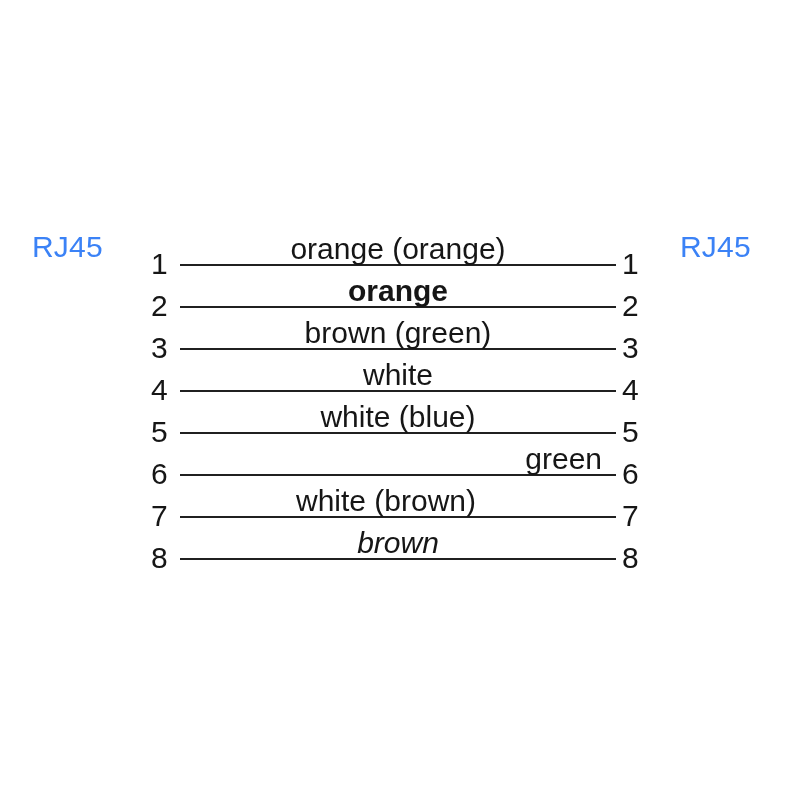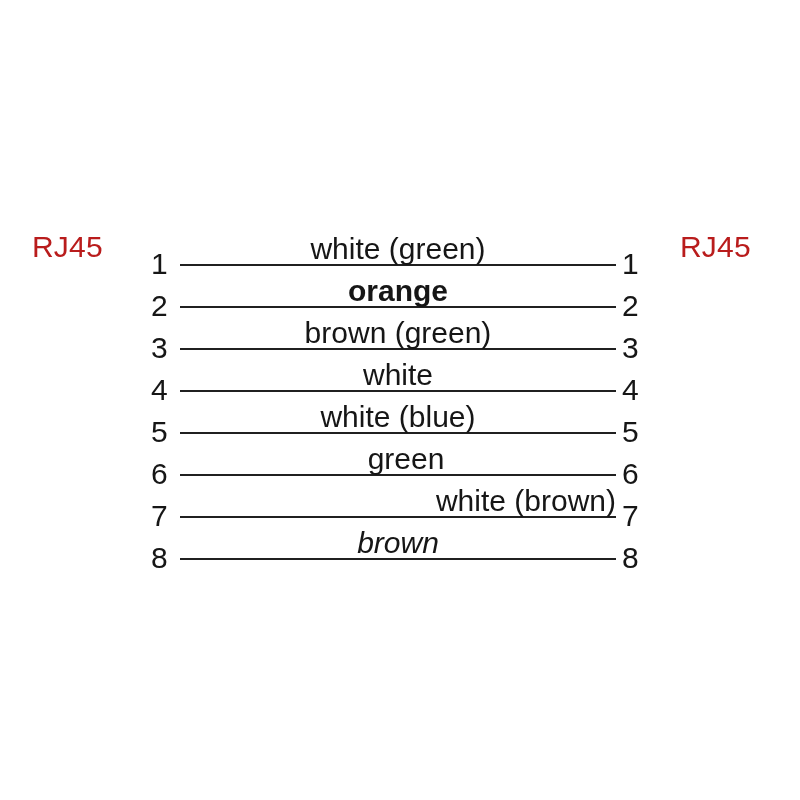--- a/index.html
+++ b/index.html
@@ -16,21 +16,21 @@
     color: #000000;
     overflow: hidden;
   }
 
   
   .connector-label {
     position: absolute;
     font-size: 30px;
     line-height: 30px;
     letter-spacing: 0.2px;
-    color: #b91c1c;
+    color: #3b82f6;
     white-space: nowrap;
   }
   #connector-left  { left: 32px;  top: 232px; }
   #connector-right { left: 680px; top: 232px; }
 
   
   #wire-diagram {
     position: absolute;
     left: 0;
     top: 0;
@@ -91,21 +91,21 @@
   <div class="connector-label" id="connector-left">RJ45</div>
 
   <div class="connector-label" id="connector-right">RJ45</div>
 
   <div id="wire-diagram">
       <div class="wire-row" style="top: 265px;">
         <div class="wire-line" style="left: 180px; width: 436px; background: rgb(32, 32, 32);"></div>
         <div class="pin-number pin-left">1</div>
         <div class="pin-number pin-right">1</div>
         <div class="wire-caption-wrap" style="left: 180px; width: 436px;">
-          <span>white (green)</span>
+          <span>orange (orange)</span>
         </div>
       </div>
       <div class="wire-row" style="top: 307px;">
         <div class="wire-line" style="left: 180px; width: 436px; background: rgb(32, 32, 32);"></div>
         <div class="pin-number pin-left">2</div>
         <div class="pin-number pin-right">2</div>
         <div class="wire-caption-wrap" style="left: 180px; width: 436px; font-weight: bold;">
           <span>orange</span>
         </div>
       </div>
@@ -130,29 +130,29 @@
         <div class="pin-number pin-left">5</div>
         <div class="pin-number pin-right">5</div>
         <div class="wire-caption-wrap" style="left: 180px; width: 436px;">
           <span>white (blue)</span>
         </div>
       </div>
       <div class="wire-row" style="top: 475px;">
         <div class="wire-line" style="left: 180px; width: 436px; background: rgb(32, 32, 32);"></div>
         <div class="pin-number pin-left">6</div>
         <div class="pin-number pin-right">6</div>
-        <div class="wire-caption-wrap" style="left: 188px; width: 436px;">
+        <div class="wire-caption-wrap" style="left: 166px; width: 436px; justify-content: flex-end;">
           <span>green</span>
         </div>
       </div>
       <div class="wire-row" style="top: 517px;">
         <div class="wire-line" style="left: 180px; width: 436px; background: rgb(32, 32, 32);"></div>
         <div class="pin-number pin-left">7</div>
         <div class="pin-number pin-right">7</div>
-        <div class="wire-caption-wrap" style="left: 180px; width: 436px; justify-content: flex-end;">
+        <div class="wire-caption-wrap" style="left: 168px; width: 436px;">
           <span>white (brown)</span>
         </div>
       </div>
       <div class="wire-row" style="top: 559px;">
         <div class="wire-line" style="left: 180px; width: 436px; background: rgb(32, 32, 32);"></div>
         <div class="pin-number pin-left">8</div>
         <div class="pin-number pin-right">8</div>
         <div class="wire-caption-wrap" style="left: 180px; width: 436px; font-style: italic;">
           <span>brown</span>
         </div>

